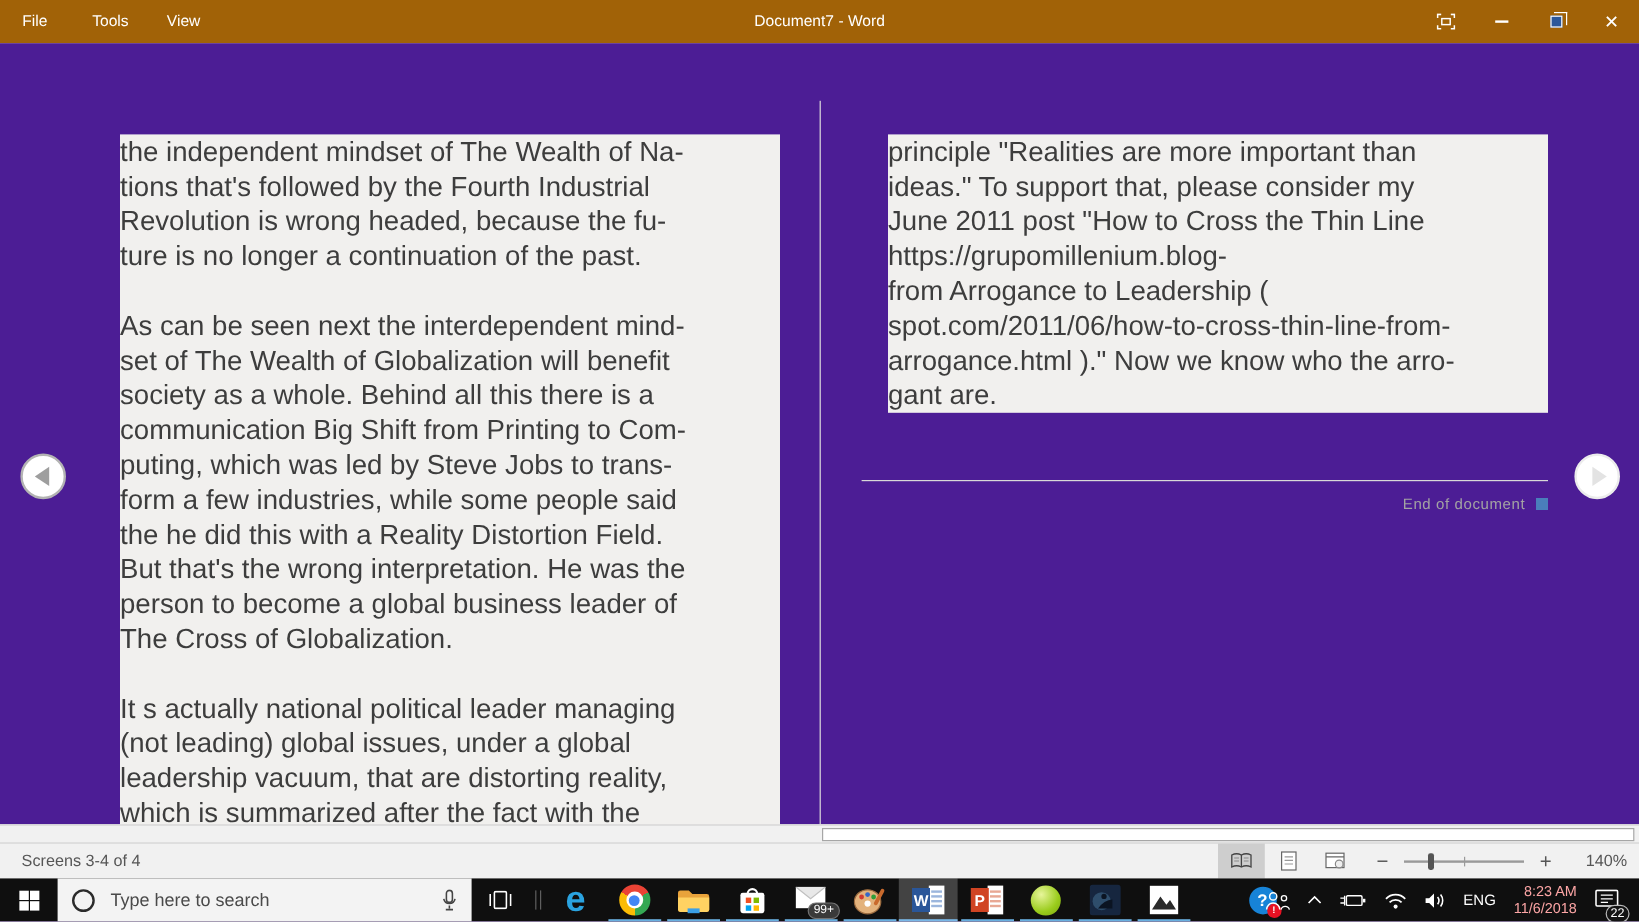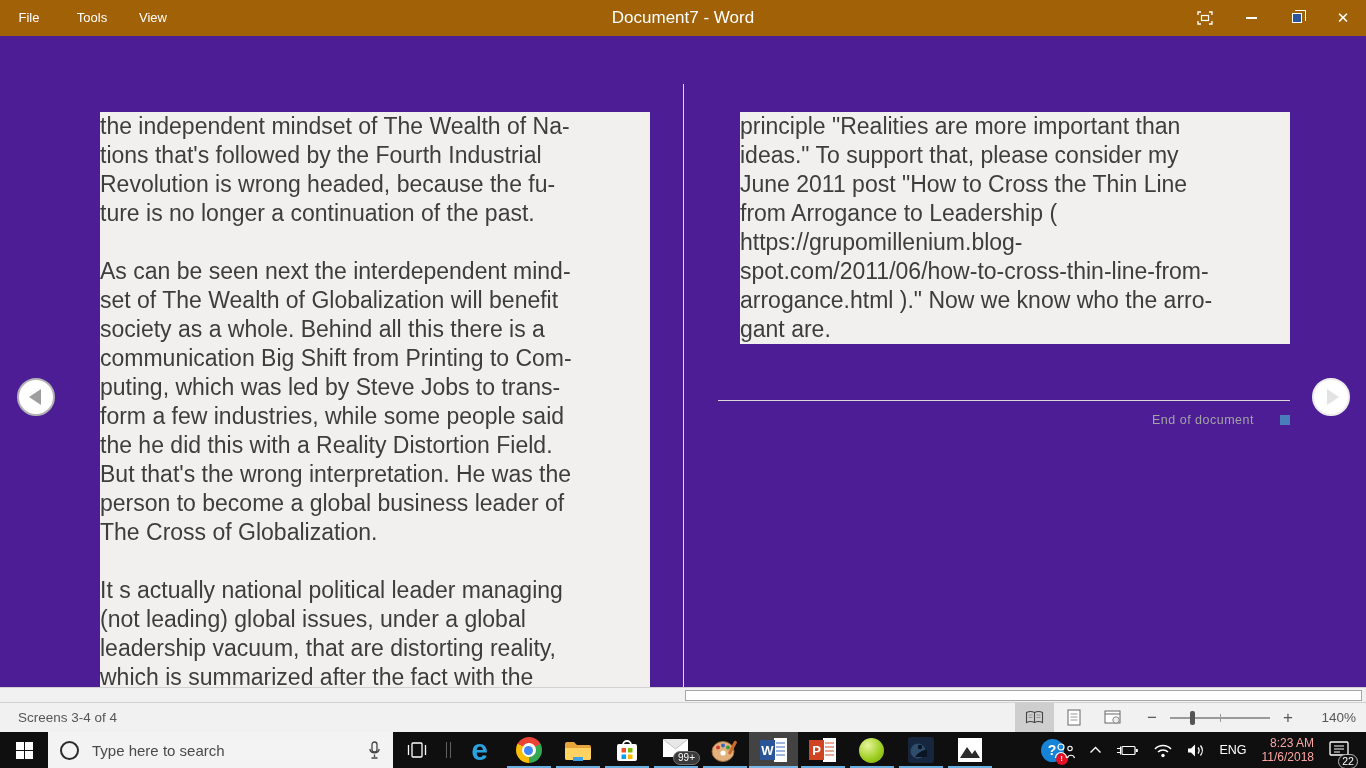--- a/index.html
+++ b/index.html
@@ -7,37 +7,37 @@
   body {
     position:relative; overflow:hidden; background:#fff;
     font-family:"Liberation Sans", sans-serif;
   }
   
   .titlebar { position:absolute; left:0; top:0; width:1366px; height:36px; background:#a16207; color:#fff; }
   .menu-item { position:absolute; top:0; height:36px; line-height:36px; font-size:13px; color:#fff; text-align:center; width:46px; cursor:default; }
   .menu-file  { left:6px; }
   .menu-tools { left:69px; }
   .menu-view  { left:130px; }
-  .tb-title { position:absolute; left:0; right:0; top:0; height:36px; line-height:36px; text-align:center; font-size:17px; color:#fff; }
+  .tb-title { position:absolute; left:0; right:0; top:0; height:36px; line-height:36px; text-align:center; font-size:13px; color:#fff; }
   .win-controls { position:absolute; right:0; top:0; height:36px; display:flex; }
   .win-btn { width:46px; height:36px; display:flex; align-items:center; justify-content:center; }
   .min-bar { width:11px; height:2px; background:#fff; }
   .restore-box { position:relative; width:10px; height:10px; border:1px solid #fff; background:#2B579A; }
   .restore-box::before { content:""; position:absolute; left:2px; top:-4px; width:10px; height:10px; border:1px solid #fff; border-bottom:none; border-left:none; }
   .close-x { font-size:15px; color:#fff; }
   
   .doc-area { position:absolute; left:0; top:36px; width:1366px; height:651px; background:#4c1d95; }
   .column { position:absolute; top:76px; width:550px; background:#f1f0ee; color:#3d3d3d; font-size:23px; line-height:29px; }
   .col-left  { left:100px; }
   .col-right { left:740px; }
   .line { height:29px; white-space:nowrap; }
   .para-gap { height:29px; }
   .col-divider { position:absolute; left:683px; top:48px; width:1px; height:611px; background:#dcdcdc; }
   .eod-rule { position:absolute; left:718px; top:364px; width:572px; height:1px; background:#d8d8d8; }
-  .eod-row { position:absolute; left:718px; top:377px; width:572px; display:flex; justify-content:flex-end; align-items:center; gap:26px; }
+  .eod-row { position:absolute; left:718px; top:377px; width:572px; display:flex; justify-content:flex-end; align-items:center; gap:9px; }
   .eod-label { font-size:12.5px; color:#a3a3a3; letter-spacing:.5px; }
   .eod-square { width:10px; height:10px; background:#4a7ebb; }
   .nav-circle { position:absolute; top:342px; width:38px; height:38px; border-radius:50%; display:flex; align-items:center; justify-content:center; background:#fff; }
   .nav-left  { left:17px;  border:2px solid #b3b3b3; }
   .nav-right { left:1312px; border:2px solid #ececec; }
   .tri-left  { width:0; height:0; border-top:8px solid transparent; border-bottom:8px solid transparent; border-right:12px solid #9e9e9e; margin-right:3px; }
   .tri-right { width:0; height:0; border-top:8px solid transparent; border-bottom:8px solid transparent; border-left:12px solid #e3e3e3; margin-left:3px; }
   
   .hscroll { position:absolute; left:0; top:687px; width:1366px; height:15px; background:#f1f1f1; border-top:1px solid #d1d1d1; }
   .hscroll-thumb { position:absolute; left:685px; top:2px; width:677px; height:11px; background:#fff; border:1px solid #a6a6a6; }
@@ -152,22 +152,22 @@
         <div class="line">leadership vacuum, that are distorting reality,</div>
         <div class="line">which is summarized after the fact with the</div>
       </div>
     </div>
   <div class="col-divider"></div>
   <div class="column col-right" id="right-col">
       <div class="para">
         <div class="line">principle "Realities are more important than</div>
         <div class="line">ideas." To support that, please consider my</div>
         <div class="line">June 2011 post "How to Cross the Thin Line</div>
+        <div class="line">https://grupomillenium.blog-</div>
         <div class="line">from Arrogance to Leadership (</div>
-        <div class="line">https://grupomillenium.blog-</div>
         <div class="line">spot.com/2011/06/how-to-cross-thin-line-from-</div>
         <div class="line">arrogance.html )." Now we know who the arro-</div>
         <div class="line">gant are.</div>
       </div>
     </div>
 
   <div class="eod-rule"></div>
   <div class="eod-row">
     <span class="eod-label">End of document</span>
     <span class="eod-square"></span>

